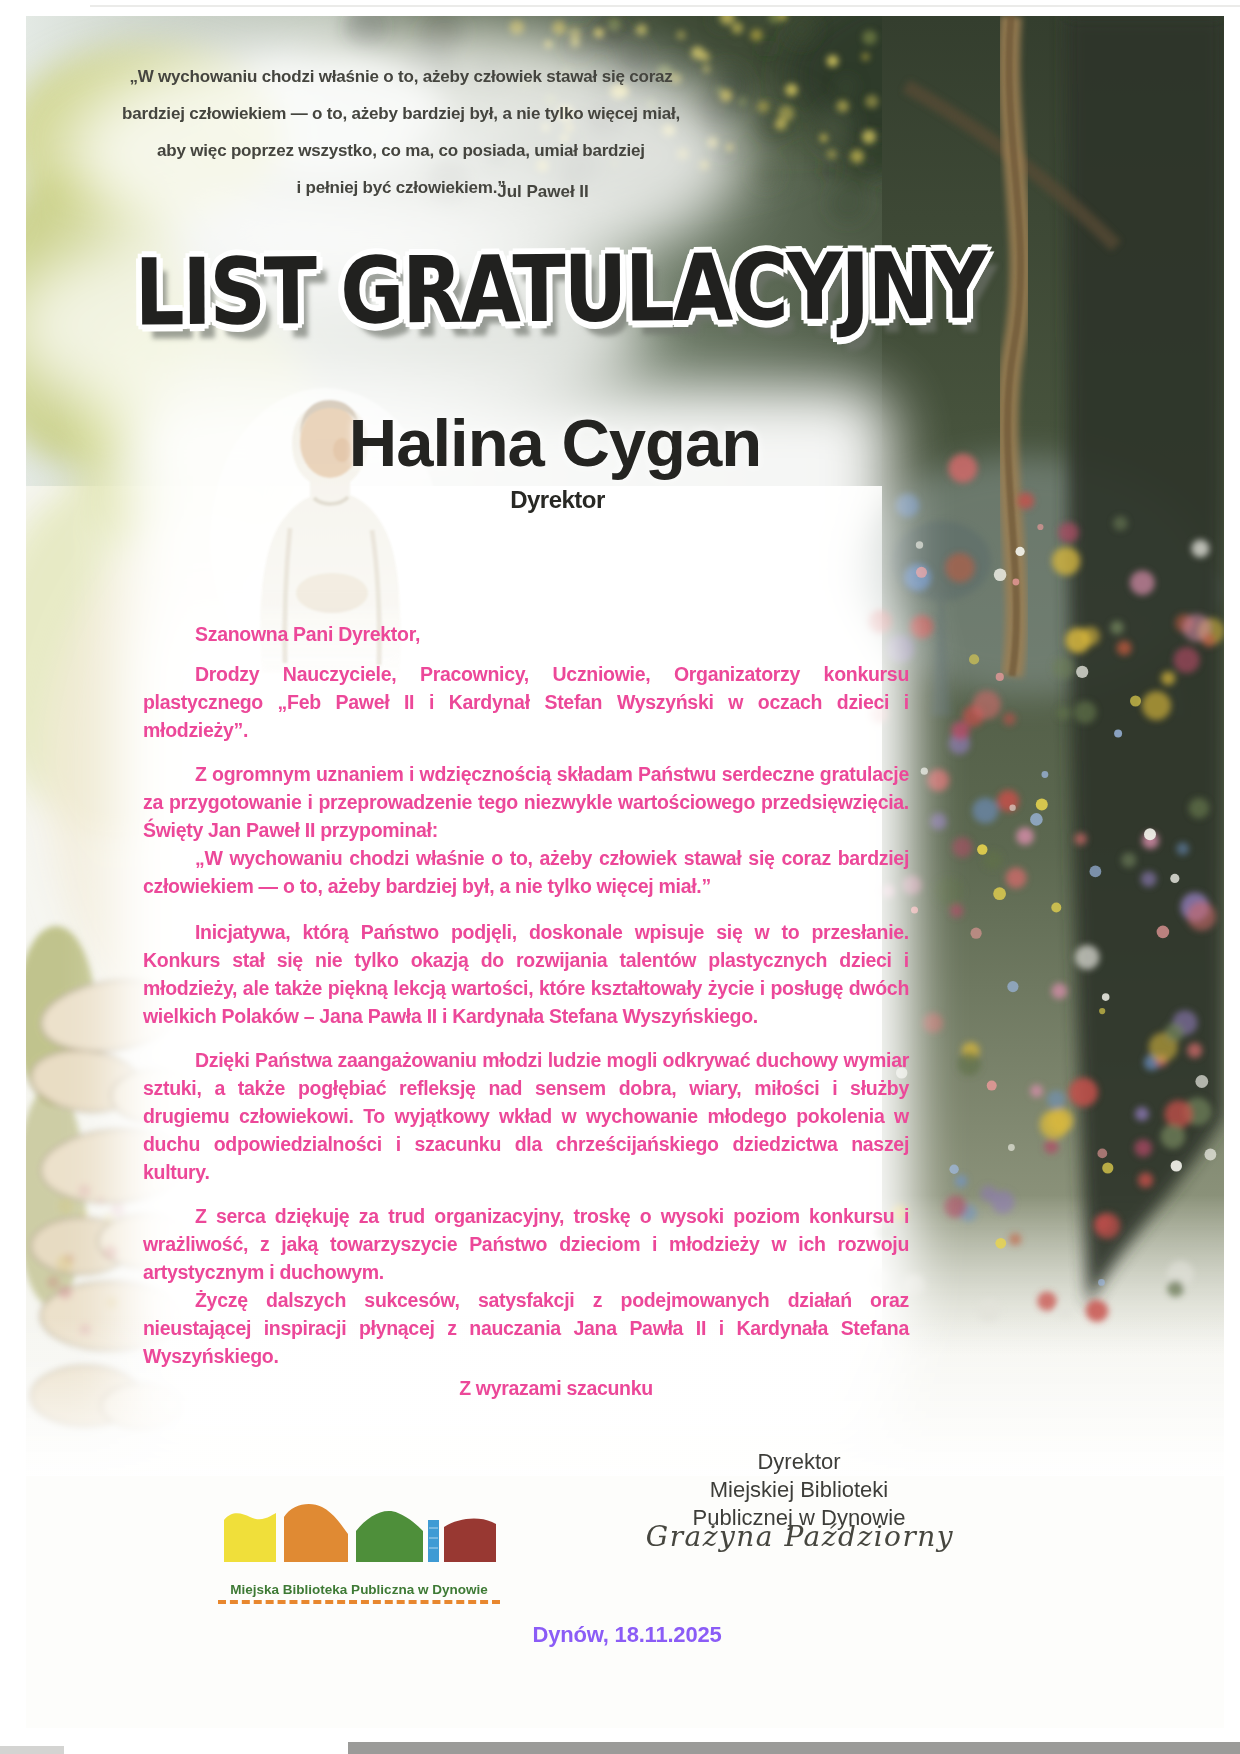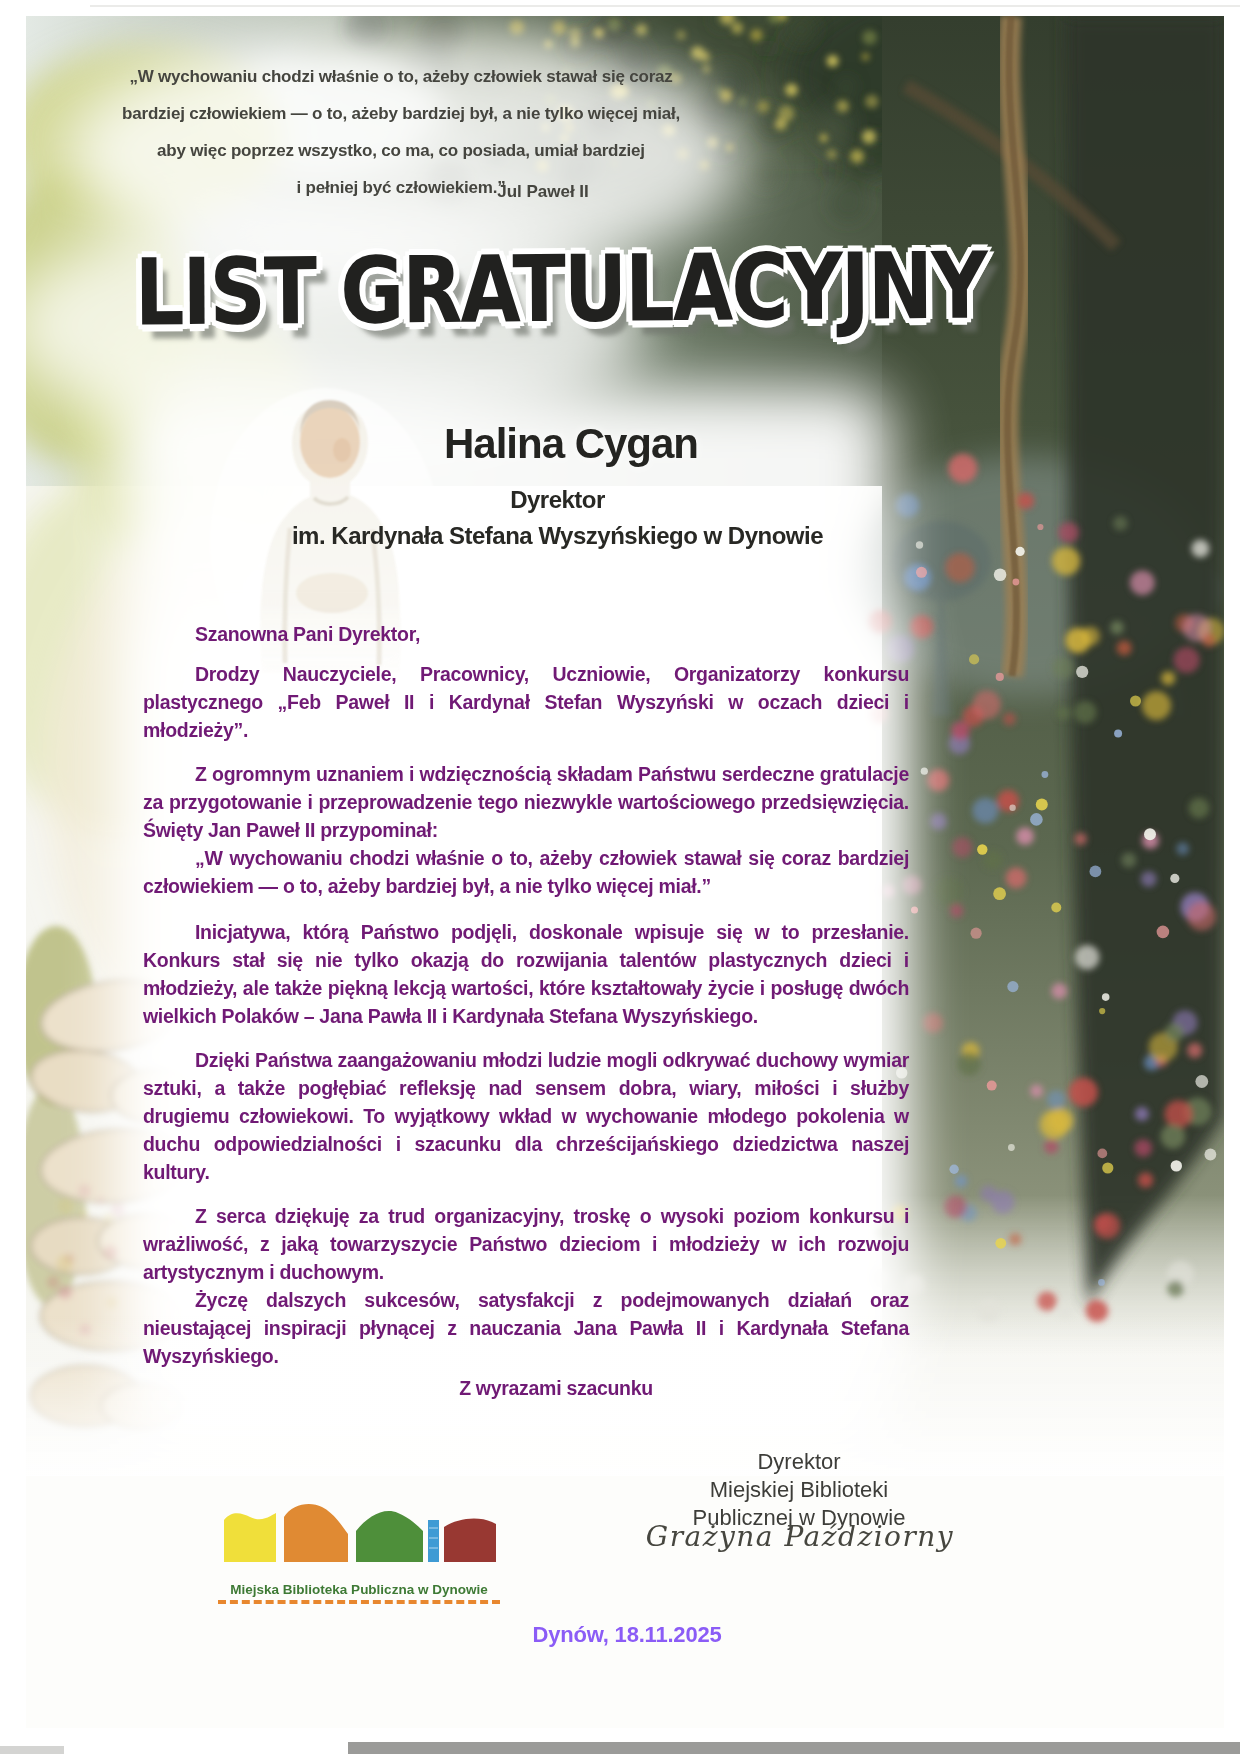--- a/index.html
+++ b/index.html
@@ -15,27 +15,27 @@
             font-size:17px;line-height:37px;font-weight:700;color:#45453f;letter-spacing:-0.2px;}
   .epigraph-attr{left:60px;top:182px;width:966px;text-align:center;
                  font-size:17px;font-weight:700;color:#45453f;}
   .main-title{left:40px;top:236px;width:1040px;margin:0;text-align:center;
               font-family:"DejaVu Sans",sans-serif;font-weight:700;font-size:78px;
               letter-spacing:-2px;color:#21211f;white-space:nowrap;
               transform:scaleY(1.18) rotate(-0.4deg);transform-origin:50% 0;
               text-shadow:-4px -3px 0 #ffffff,4px -3px 0 #ffffff,-4px 4px 0 #ffffff,4px 4px 0 #ffffff,
                           -6px 1px 0 #ffffff,6px 1px 0 #ffffff,0 -5px 0 #ffffff,0 6px 0 #ffffff,
                           10px 12px 5px rgba(110,115,108,0.65);}
-  .recipient-name{left:145px;top:404px;width:820px;margin:16px;text-align:center;
-                  font-size:42px;font-weight:700;color:#242421;letter-spacing:-1px;
+  .recipient-name{left:145px;top:404px;width:820px;margin:0;text-align:center;
+                  font-size:67px;font-weight:700;color:#242421;letter-spacing:-1px;
                   text-shadow:0 0 8px rgba(255,255,255,0.9);}
   .recipient-roles{left:145px;top:482px;width:825px;text-align:center;
                    font-size:24px;line-height:36px;font-weight:700;color:#282824;letter-spacing:-0.5px;}
   .letter-body{left:143px;top:620px;width:766px;font-size:19.5px;line-height:28px;
-               font-weight:700;color:#701a75;letter-spacing:-0.3px;text-align:justify;}
+               font-weight:700;color:#ec4899;letter-spacing:-0.3px;text-align:justify;}
   .letter-body p{margin:0;text-indent:52px;}
   .salutation{text-indent:52px;}
   .p1{margin-top:12px!important;}
   .p2{margin-top:16px!important;}
   .p3{margin-top:0!important;}
   .p4{margin-top:18px!important;}
   .p5{margin-top:16px!important;}
   .p6{margin-top:16px!important;}
   .p7{margin-top:0!important;}
   .closing{margin-top:4px!important;text-indent:0!important;text-align:center;transform:translateX(30px);}
@@ -473,21 +473,20 @@
     <div>aby więc poprzez wszystko, co ma, co posiada, umiał bardziej</div>
     <div>i pełniej być człowiekiem.”</div>
   </div>
   <div class="abs epigraph-attr">Jul Paweł II</div>
 
   <h1 class="abs main-title">LIST GRATULACYJNY</h1>
 
   <h2 class="abs recipient-name">Halina Cygan</h2>
   <div class="abs recipient-roles">
     <div>Dyrektor</div>
-    <div>im. Kardynała Stefana Wyszyńskiego w Dynowie</div>
   </div>
 
   <div class="abs letter-body">
     <p class="salutation">Szanowna Pani Dyrektor,</p>
     <p class="p1">Drodzy Nauczyciele, Pracownicy, Uczniowie, Organizatorzy konkursu plastycznego „Feb Paweł II i Kardynał Stefan Wyszyński w oczach dzieci i młodzieży”.</p>
     <p class="p2">Z ogromnym uznaniem i wdzięcznością składam Państwu serdeczne gratulacje za przygotowanie i przeprowadzenie tego niezwykle wartościowego przedsięwzięcia. Święty Jan Paweł II przypominał:</p>
     <p class="p3">„W wychowaniu chodzi właśnie o to, ażeby człowiek stawał się coraz bardziej człowiekiem — o to, ażeby bardziej był, a nie tylko więcej miał.”</p>
     <p class="p4">Inicjatywa, którą Państwo podjęli, doskonale wpisuje się w to przesłanie. Konkurs stał się nie tylko okazją do rozwijania talentów plastycznych dzieci i młodzieży, ale także piękną lekcją wartości, które kształtowały życie i posługę dwóch wielkich Polaków – Jana Pawła II i Kardynała Stefana Wyszyńskiego.</p>
     <p class="p5">Dzięki Państwa zaangażowaniu młodzi ludzie mogli odkrywać duchowy wymiar sztuki, a także pogłębiać refleksję nad sensem dobra, wiary, miłości i służby drugiemu człowiekowi. To wyjątkowy wkład w wychowanie młodego pokolenia w duchu odpowiedzialności i szacunku dla chrześcijańskiego dziedzictwa naszej kultury.</p>
     <p class="p6">Z serca dziękuję za trud organizacyjny, troskę o wysoki poziom konkursu i wrażliwość, z jaką towarzyszycie Państwo dzieciom i młodzieży w ich rozwoju artystycznym i duchowym.</p>

